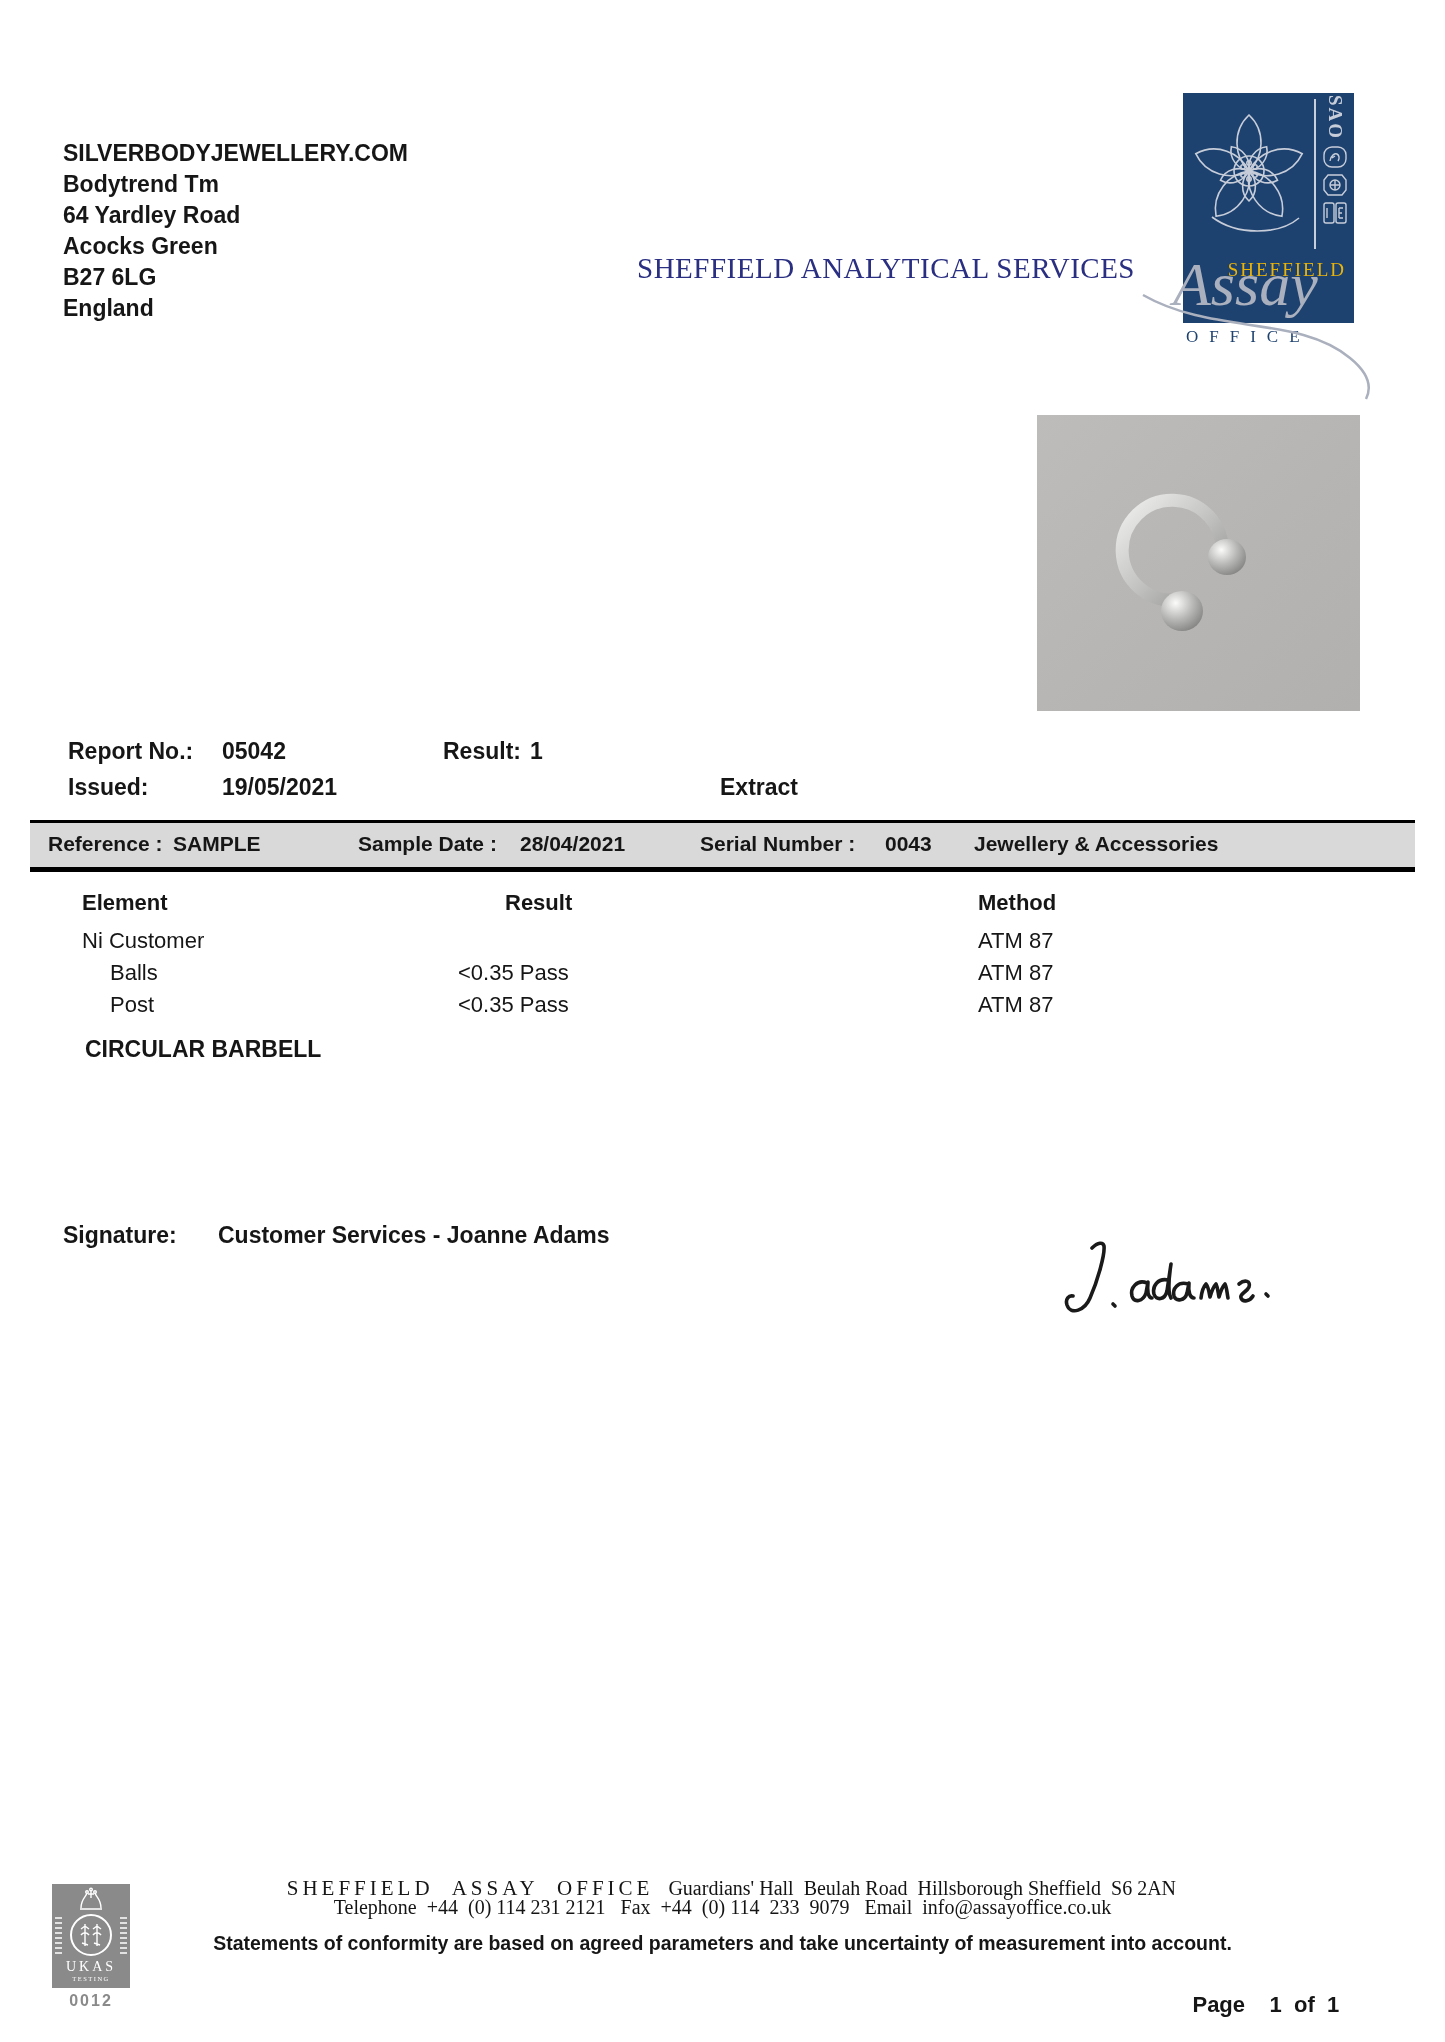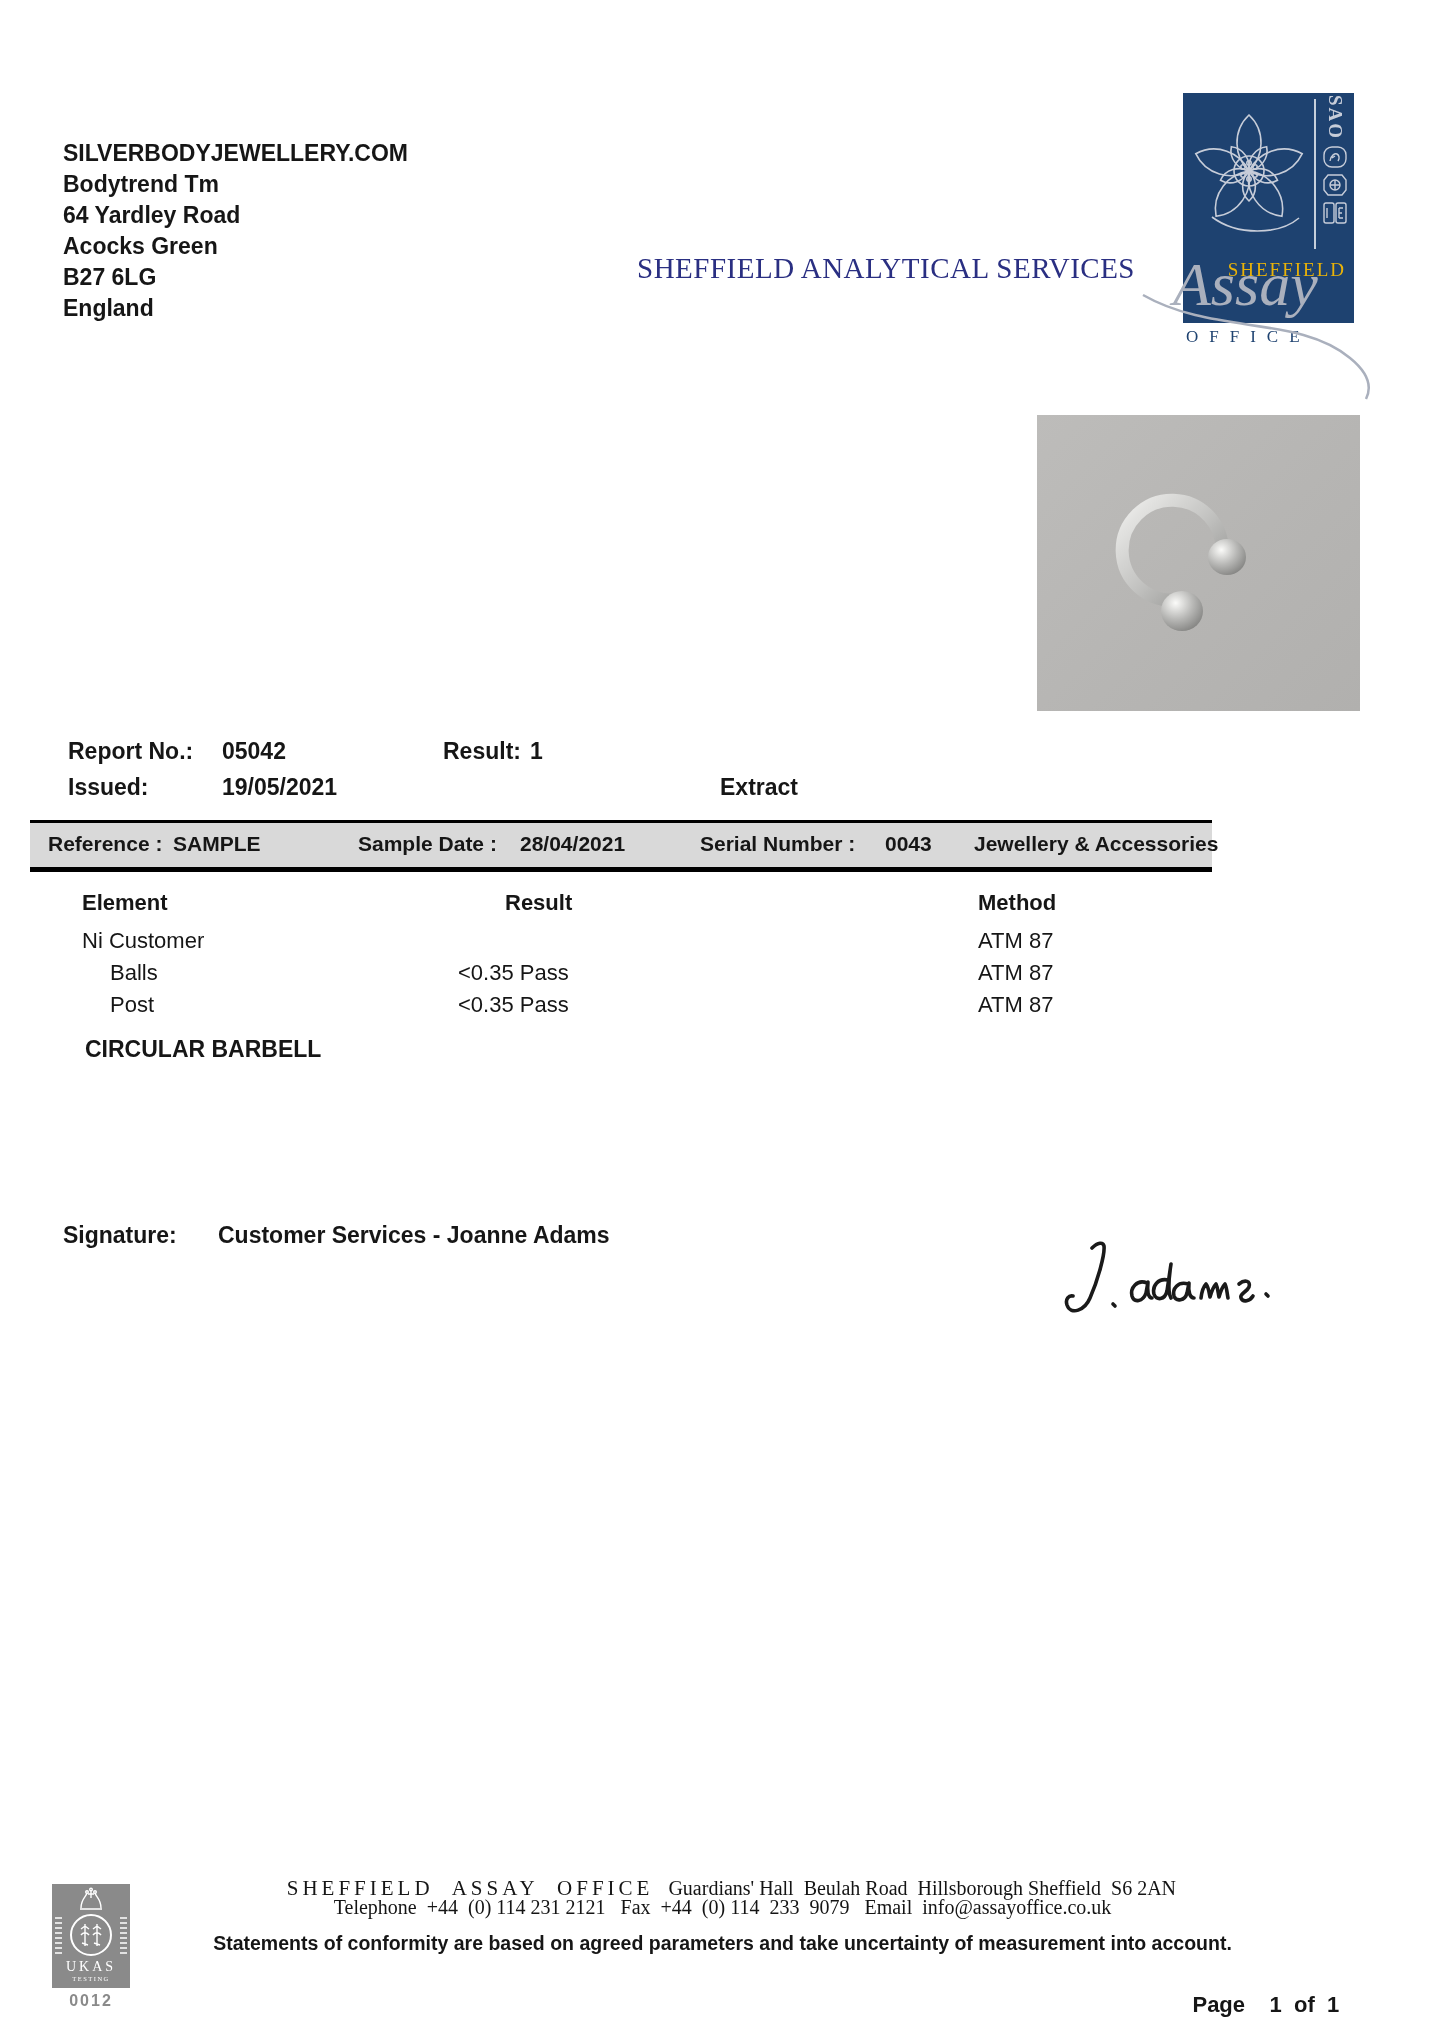--- a/index.html
+++ b/index.html
@@ -34,21 +34,21 @@
   .sao-office{position:absolute;left:3px;top:234px;color:#1e4270;font-family:"Liberation Serif",serif;
               font-size:17px;letter-spacing:11px;white-space:nowrap;}
   .sao-swoosh{position:absolute;left:-45px;top:130px;overflow:visible;}
 
   
   .photo{left:1037px;top:415px;width:323px;height:296px;
          background:linear-gradient(135deg,#bdbcba 0%,#b6b5b3 55%,#b1b0ae 100%);}
 
   
   .rpt-label{font-size:23px;font-weight:bold;}
-  .bar{left:30px;top:820px;width:1182px;height:44px;background:#d9d9d9;
+  .bar{left:30px;top:820px;width:1385px;height:44px;background:#d9d9d9;
        border-top:3px solid #000;border-bottom:5px solid #000;}
   .bar span{position:absolute;top:9px;font-size:21px;font-weight:bold;white-space:pre;}
 
   
   .cell{font-size:22px;white-space:pre;}
   .hdr{font-weight:bold;}
 
   .notes{left:63px;top:1083px;font-size:22px;font-weight:bold;line-height:31px;}
 
   

